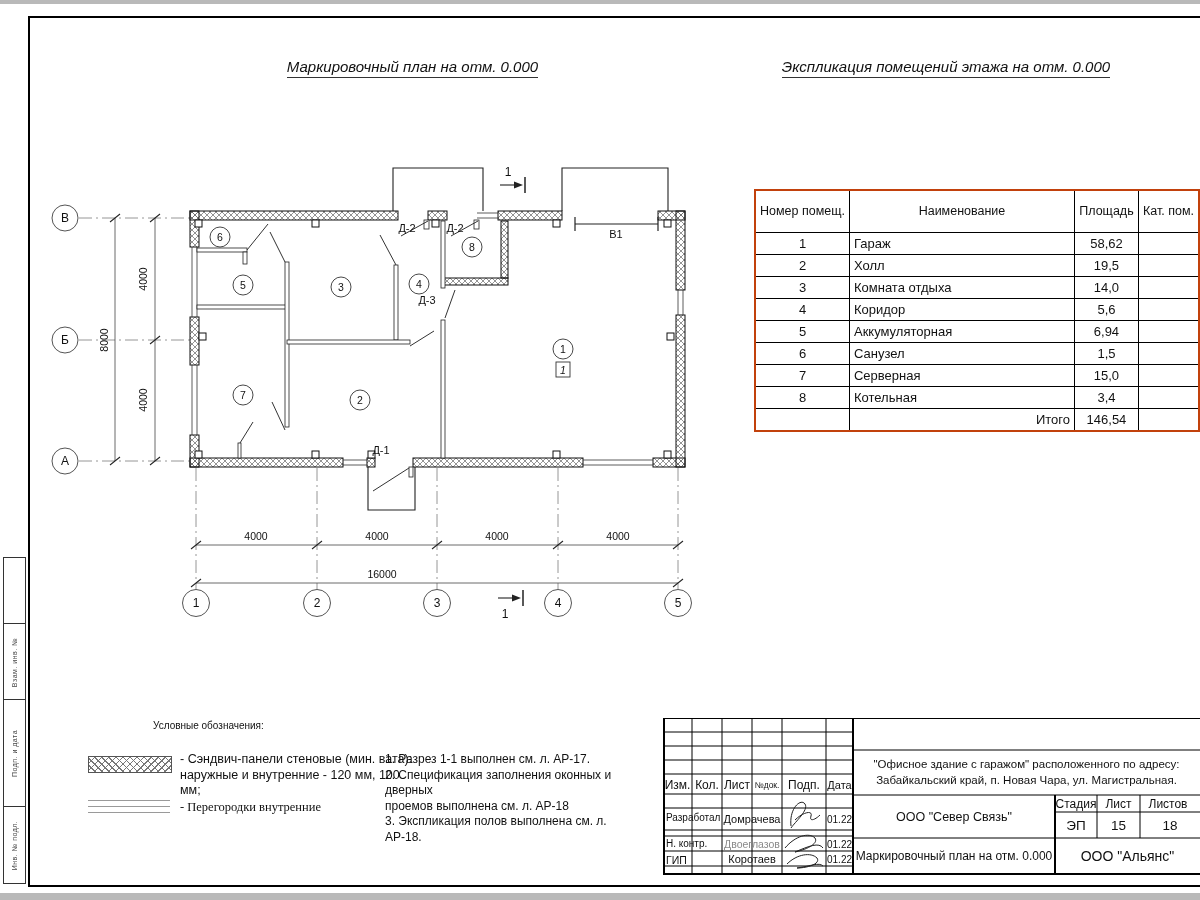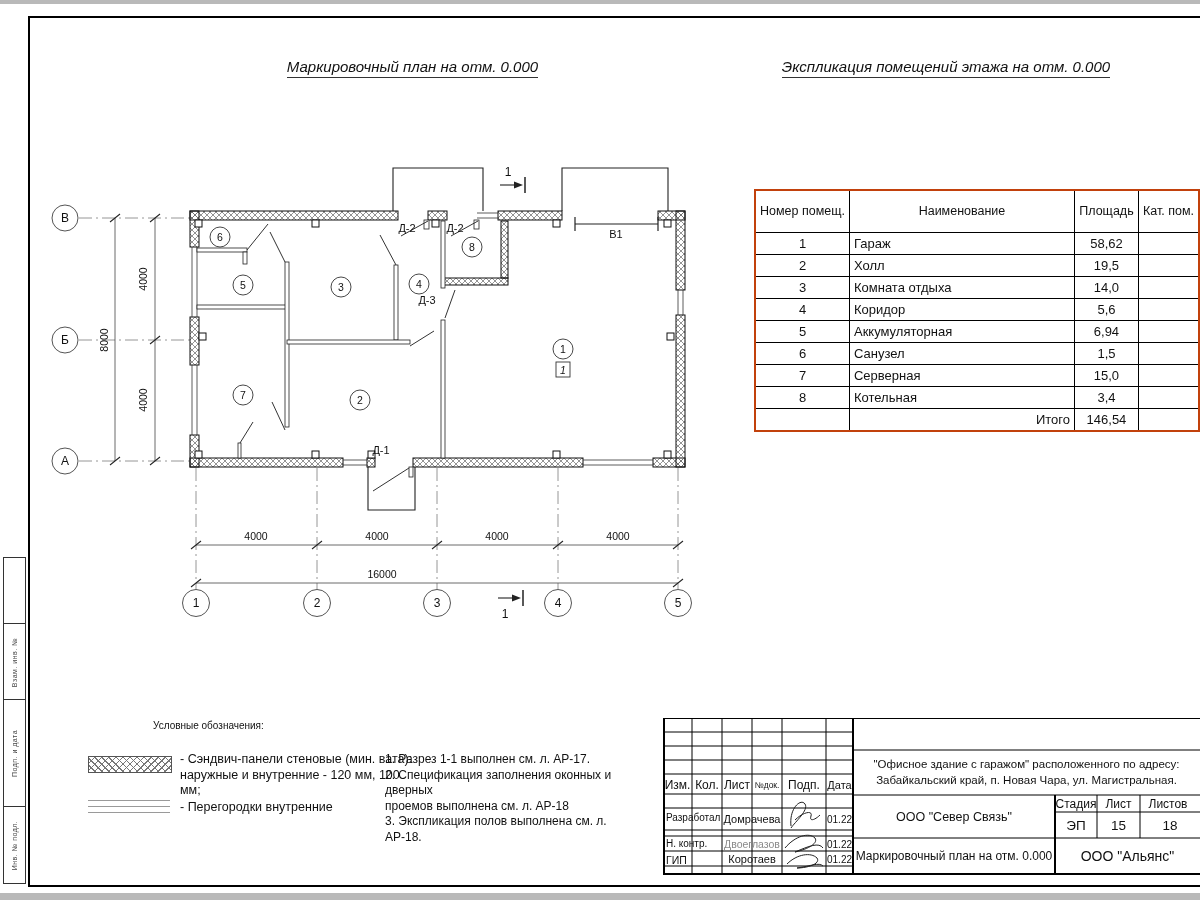--- a/index.html
+++ b/index.html
@@ -327,21 +327,21 @@
   </tbody>
     </table>
 
   <div class="abs" style="left:105px;top:720px;font-size:10px;margin-left:48px;">Условные обозначения:</div>
   <div class="abs hatchbox" style="left:88px;top:756px;"></div>
   <div class="abs leg" style="left:180px;top:752px;width:240px;">
     <div>- Сэндвич-панели стеновые (мин. вата):</div>
     <div>наружные и внутренние - 120 мм, 100 мм;</div>
   </div>
   <div class="abs partbox" style="left:88px;top:800px;"></div>
-  <div class="abs leg" style="left:180px;top:800px;">- Перегородки внутренние</div>
+  <div class="abs leg" style="left:180px;top:800px;font-family:Liberation Serif, serif;">- Перегородки внутренние</div>
 
   <div class="abs notes" style="left:385px;top:752px;width:260px;">
     <div>1. Разрез 1-1 выполнен см. л. АР-17.</div>
     <div>2. Спецификация заполнения оконных и дверных</div>
     <div>проемов выполнена см. л. АР-18</div>
     <div>3. Экспликация полов выполнена см. л. АР-18.</div>
   </div>
 
   <div class="tb">
     <svg width="537" height="157" viewBox="0 0 537 157" style="position:absolute;left:0;top:0;">

